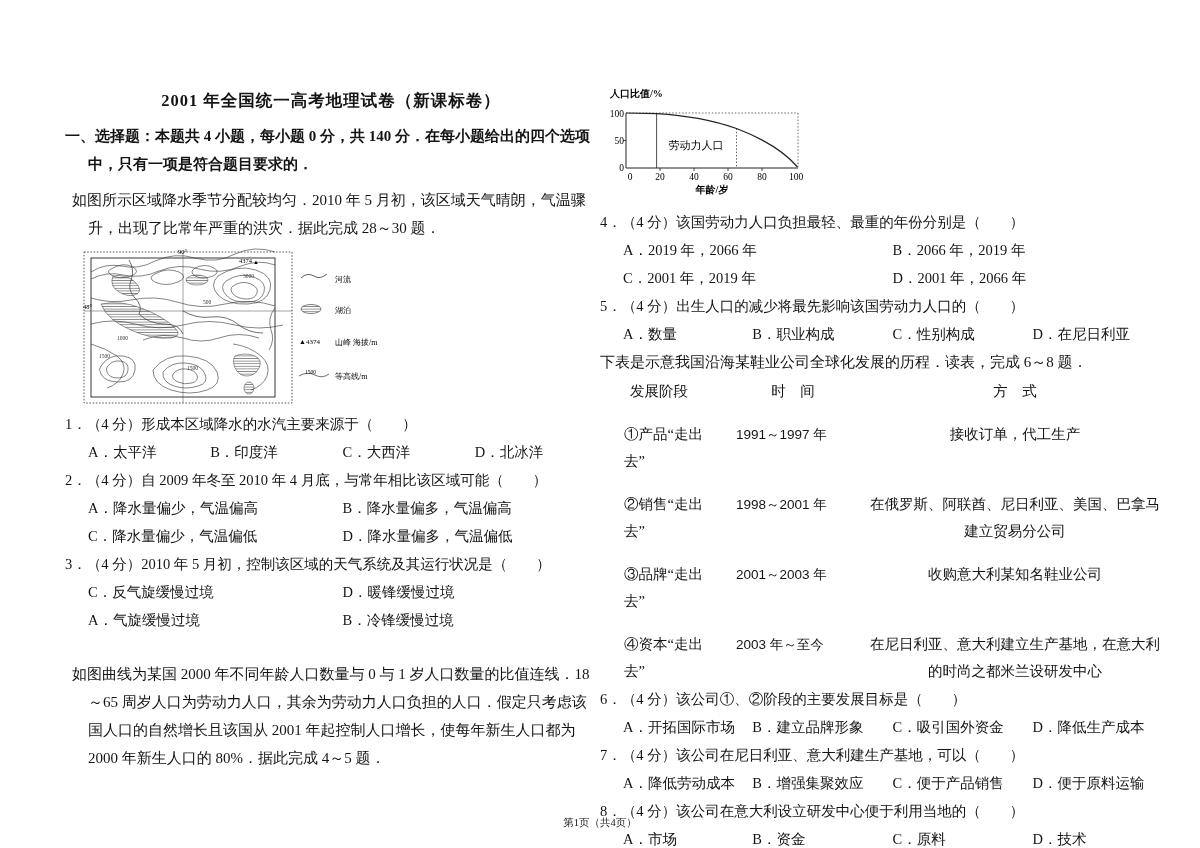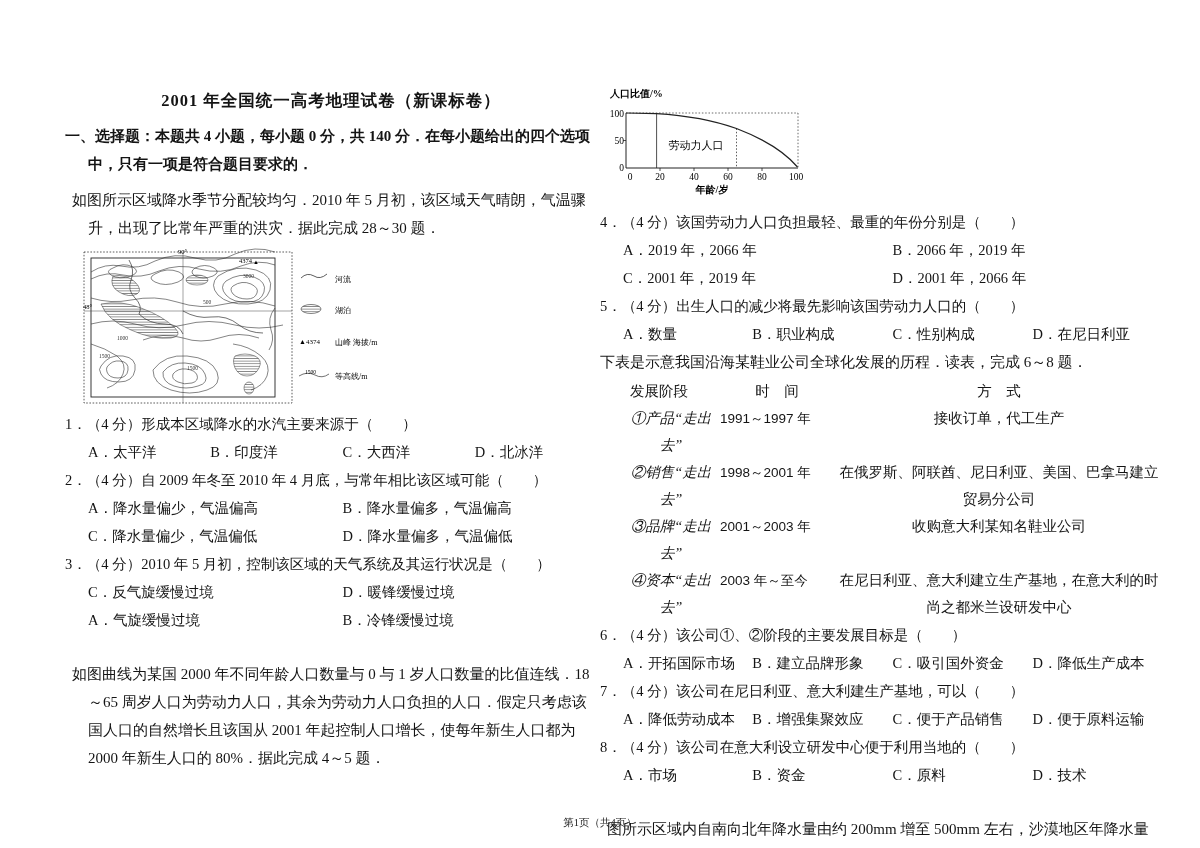--- a/index.html
+++ b/index.html
@@ -20,23 +20,23 @@
   .sec-header{font-weight:bold;margin-top:10px;padding-left:23px;text-indent:-23px;}
   .question{margin:0;}
   .stem{font-size:14.5px;line-height:28px;}
   .opt-row{display:grid;padding-left:23px;font-size:14.5px;line-height:28px;}
   .opt-row.cols4{grid-template-columns:24% 26% 26% 24%;}
   .opt-row.cols2{grid-template-columns:50% 50%;}
   .map-wrap{margin:6px 0 4px 18px;width:312px;height:158px;}
   .chart-wrap{width:212px;height:114px;margin:2px 0 0 8px;}
   svg text{font-family:"Liberation Serif","DejaVu Serif",serif;}
   .shoe-table{display:grid;grid-template-columns:118px 118px 1fr;
-    font-size:14.5px;line-height:27px;margin-top:2px;}
+    font-size:14.5px;line-height:27px;margin-top:2px;gap:16px;}
   .shoe-table .th{text-align:center;}
-  .shoe-table .c-stage{text-align:center;padding-left:24px;font-style:italic;}
+  .shoe-table .c-stage{text-align:left;padding-left:24px;}
   .shoe-table .c-time{text-align:left;padding-left:2px;
     font-family:"Liberation Sans","DejaVu Sans",sans-serif;font-size:13.5px;}
   .shoe-table .c-way{text-align:center;}
   .gap-lg{margin-top:26px;}
   .gap-md{margin-top:8px;}
   .footer{
     position:absolute;left:0;top:816px;width:100%;text-align:center;
     font-size:10.5px;color:#222;
   }
 </style>

